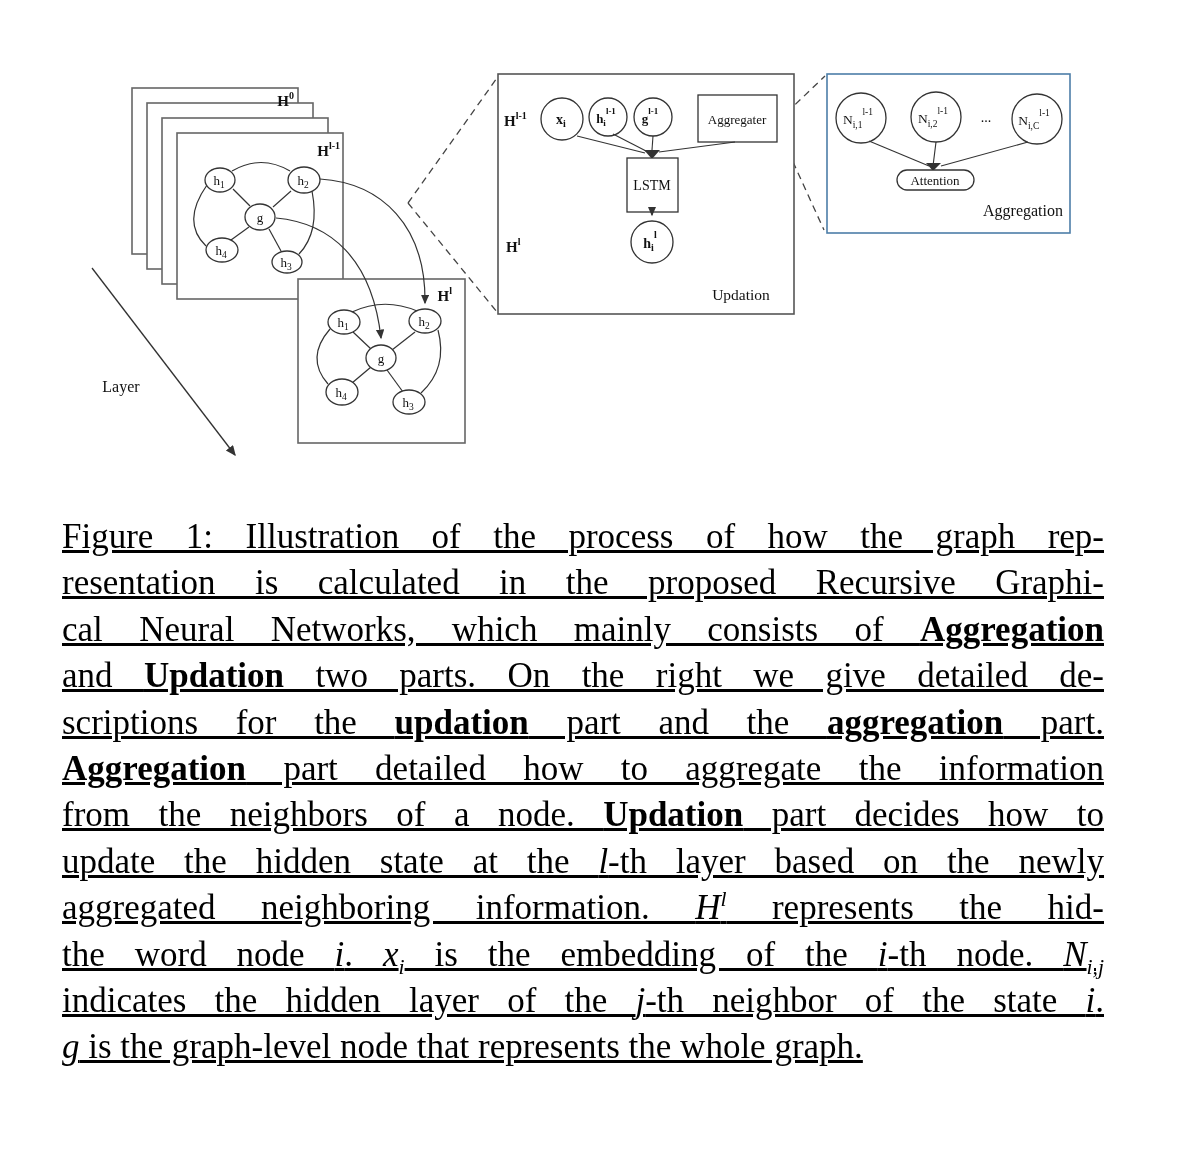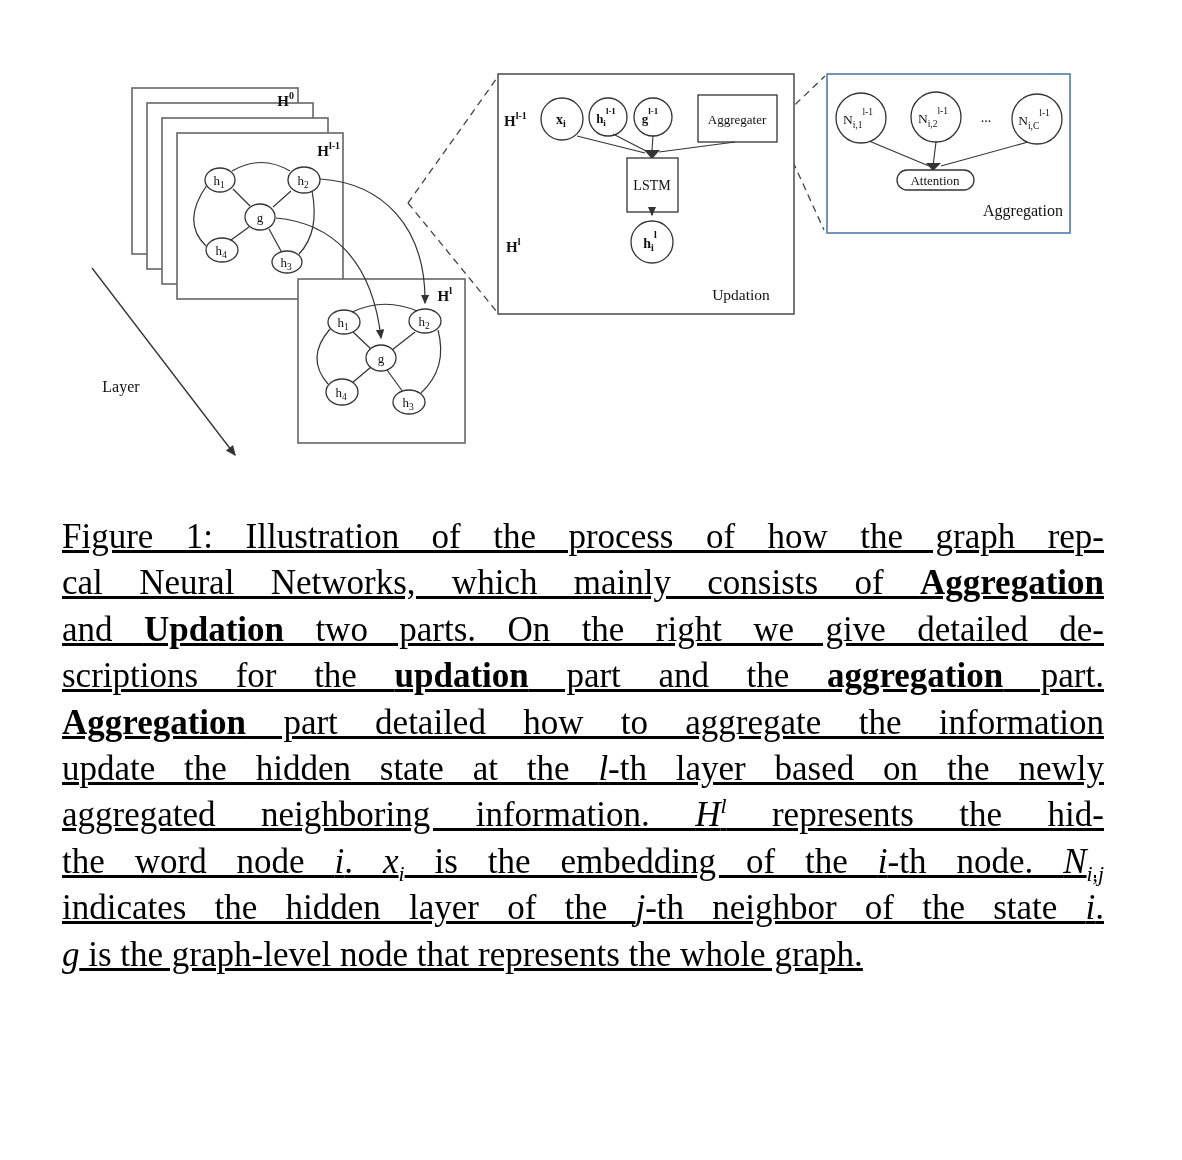--- a/index.html
+++ b/index.html
@@ -166,24 +166,26 @@
         <rect x="897" y="170" width="77" height="20" rx="10" fill="#fff" stroke="#333" stroke-width="1.3"></rect>
         <text x="935" y="185" text-anchor="middle" font-size="13">Attention</text>
 
         <text x="1023" y="216" text-anchor="middle" font-size="16">Aggregation</text>
       </g>
     </svg>
   </div>
 
   <div class="caption" id="caption">
       <div class="cap-line"><span>Figure 1: Illustration of the process of how the graph rep-</span></div>
+      <div class="cap-line"><span>resentation is calculated in the proposed Recursive Graphi-</span></div>
       <div class="cap-line"><span>cal Neural Networks, which mainly consists of </span><span class="b">Aggregation</span></div>
       <div class="cap-line"><span>and </span><span class="b">Updation</span><span> two parts. On the right we give detailed de-</span></div>
       <div class="cap-line"><span>scriptions for the </span><span class="b">updation</span><span> part and the </span><span class="b">aggregation</span><span> part.</span></div>
       <div class="cap-line"><span class="b">Aggregation</span><span> part detailed how to aggregate the information</span></div>
+      <div class="cap-line"><span>from the neighbors of a node. </span><span class="b">Updation</span><span> part decides how to</span></div>
       <div class="cap-line"><span>update the hidden state at the </span><span class="i">l</span><span>-th layer based on the newly</span></div>
       <div class="cap-line"><span>aggregated neighboring information. </span><span class="i">H</span><span class="i sup">l</span><span> represents the hid-</span></div>
       <div class="cap-line"><span>the word node </span><span class="i">i</span><span>. </span><span class="i">x</span><span class="i sub">i</span><span> is the embedding of the </span><span class="i">i</span><span>-th node. </span><span class="i">N</span><span class="i sub">i,j</span></div>
       <div class="cap-line"><span>indicates the hidden layer of the </span><span class="i">j</span><span>-th neighbor of the state </span><span class="i">i</span><span>.</span></div>
       <div class="cap-line last"><span class="i">g</span><span> is the graph-level node that represents the whole graph.</span></div>
     </div>
 
 </div>
 
 </body></html>

